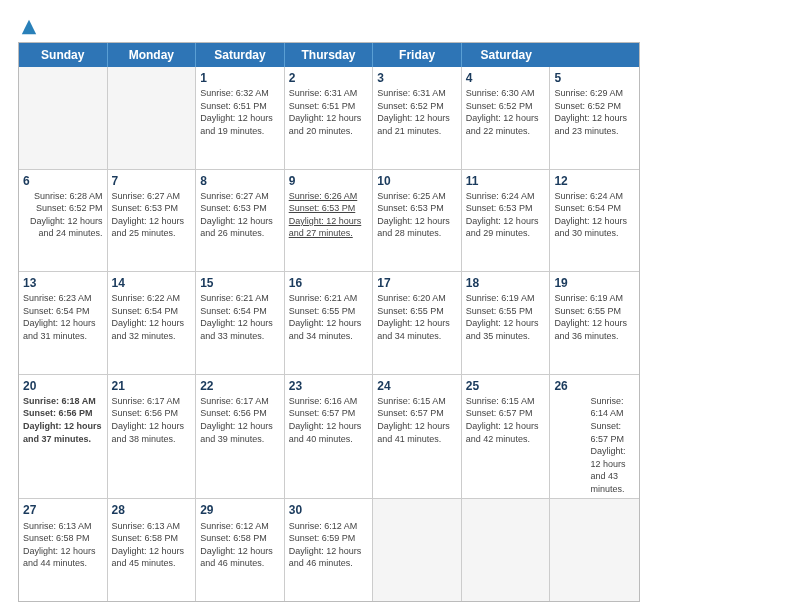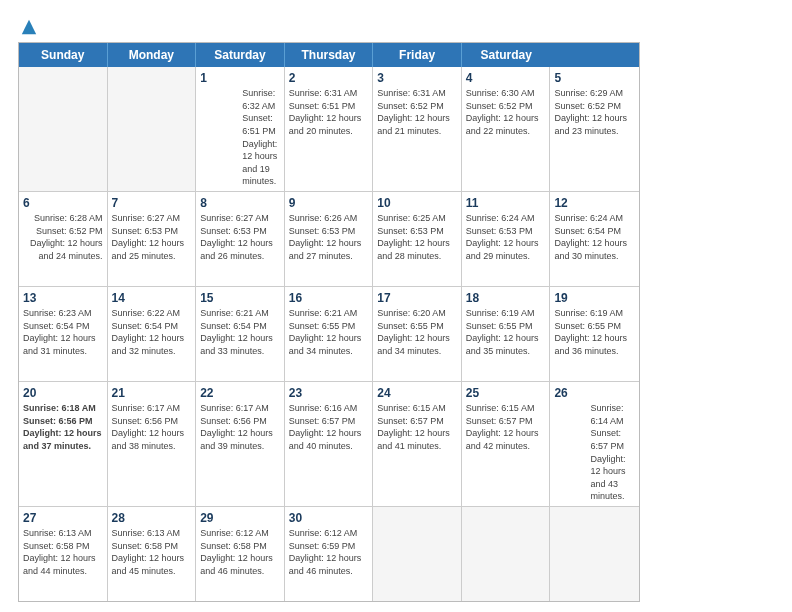--- a/index.html
+++ b/index.html
@@ -144,21 +144,21 @@
         <div class="cal-header-cell">Thursday</div>
         <div class="cal-header-cell">Friday</div>
         <div class="cal-header-cell">Saturday</div>
       </div>
     <div class="cal-body">
     <div class="cal-row">
           <div class="cal-cell empty"></div>
           <div class="cal-cell empty"></div>
           <div class="cal-cell">
             <span class="day-num">1</span>
-            <div class="sun-info" style="white-space: pre-line; margin-left: 42px;">Sunrise: 6:32 AM
+            <div class="sun-info" style="white-space: pre-line;">Sunrise: 6:32 AM
 Sunset: 6:51 PM
 Daylight: 12 hours and 19 minutes.</div>
           </div>
           <div class="cal-cell">
             <span class="day-num">2</span>
             <div class="sun-info" style="white-space: pre-line;">Sunrise: 6:31 AM
 Sunset: 6:51 PM
 Daylight: 12 hours and 20 minutes.</div>
           </div>
           <div class="cal-cell">
@@ -194,21 +194,21 @@
 Daylight: 12 hours and 25 minutes.</div>
           </div>
           <div class="cal-cell">
             <span class="day-num">8</span>
             <div class="sun-info" style="white-space: pre-line;">Sunrise: 6:27 AM
 Sunset: 6:53 PM
 Daylight: 12 hours and 26 minutes.</div>
           </div>
           <div class="cal-cell">
             <span class="day-num">9</span>
-            <div class="sun-info" style="white-space: pre-line;">Sunrise: 6:26 AM
+            <div class="sun-info" style="white-space: pre-line; text-decoration: underline;">Sunrise: 6:26 AM
 Sunset: 6:53 PM
 Daylight: 12 hours and 27 minutes.</div>
           </div>
           <div class="cal-cell">
             <span class="day-num">10</span>
             <div class="sun-info" style="white-space: pre-line;">Sunrise: 6:25 AM
 Sunset: 6:53 PM
 Daylight: 12 hours and 28 minutes.</div>
           </div>
           <div class="cal-cell">

